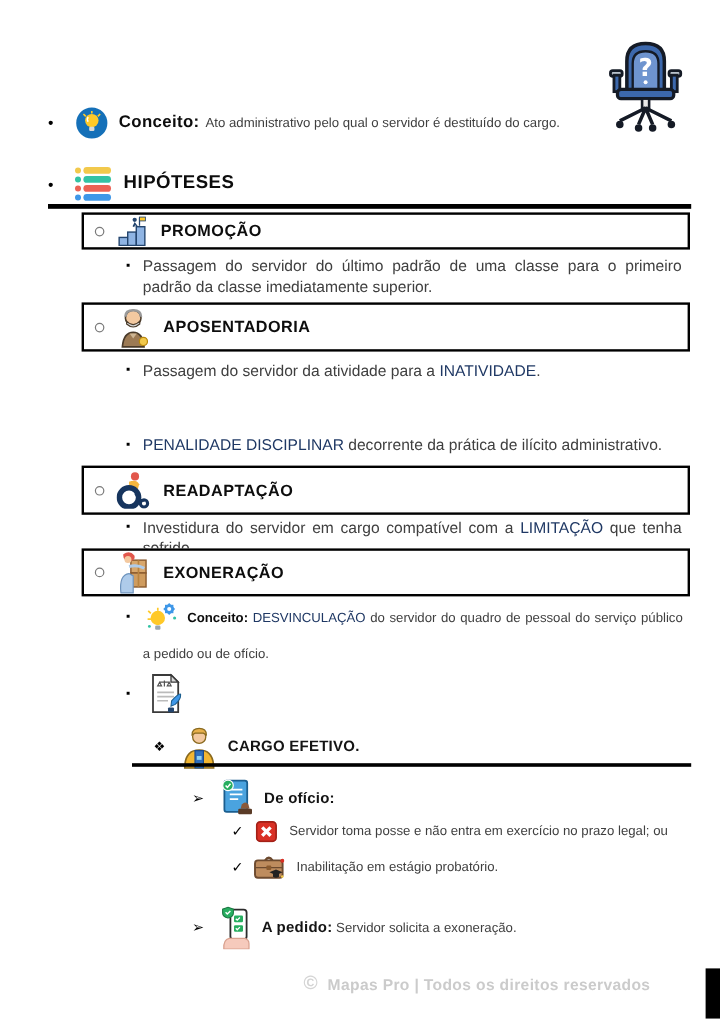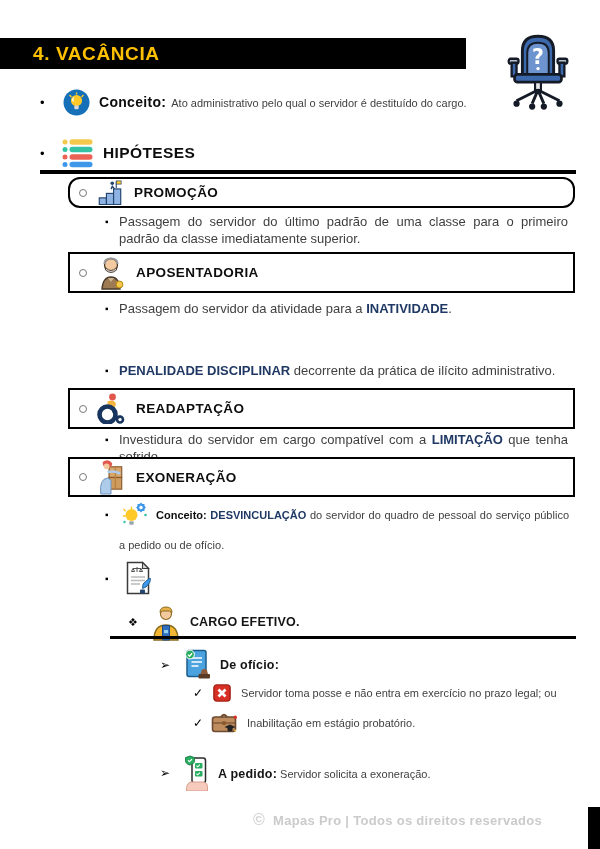--- a/index.html
+++ b/index.html
@@ -10,21 +10,21 @@
   #hdr{position:absolute;left:0;top:38px;width:466px;height:31px;background:#000;
        display:flex;align-items:center;}
   .hdr-title{color:#FFC000;font-weight:bold;font-size:19px;letter-spacing:.6px;padding-left:33px;}
   
   .row{position:absolute;display:flex;align-items:center;}
   .b1{font-size:13px;color:#000;width:14px;flex:none;}
   .body11{font-size:11px;color:#3F3F3F;}
   .lbl{font-weight:bold;color:#0d0d0d;}
   .lbl14{font-weight:bold;font-size:14px;color:#0d0d0d;letter-spacing:.3px;margin-right:5px;}
   .lbl15{font-weight:bold;font-size:15.5px;color:#0d0d0d;letter-spacing:.4px;}
-  .kw{font-weight:bold;color:#1F3864;}
+  .kw{font-weight:normal;color:#1F3864;}
   
   .hypo-box{position:absolute;left:68px;width:507px;border:2.5px solid #000;box-sizing:border-box;
             display:flex;align-items:center;padding-left:9px;background:#fff;}
   .circle-b{width:6px;height:6px;border:1.3px solid #7a7a7a;border-radius:50%;flex:none;margin-right:10px;}
   .box-ic{flex:none;margin-right:11px;}
   .box-title{font-weight:bold;font-size:13.5px;letter-spacing:.4px;color:#0d0d0d;}
   
   .para{position:absolute;left:105px;display:flex;align-items:flex-start;}
   .sq{font-size:10px;color:#000;width:14px;flex:none;line-height:17px;}
   .ptext{width:449px;text-align:justify;font-size:13px;line-height:17px;color:#3F3F3F;}
@@ -42,23 +42,20 @@
   #pagebox{position:absolute;left:588px;top:807px;width:41px;height:51px;background:#000;
            display:flex;align-items:flex-end;justify-content:center;}
   #pagebox span{color:#FFC000;font-weight:bold;font-size:15px;}
   svg{display:block;}
 </style>
 </head>
 <body>
 
 <div class="page">
 
-  <div id="hdr">
-    <span class="hdr-title">4. VACÂNCIA</span>
-  </div>
 
   <svg class="abs" style="left:497px;top:29px;" width="82" height="83" viewBox="0 0 84 84">
     <rect x="12" y="30" width="10" height="5" rx="2" fill="#b9c2cc" stroke="#151b26" stroke-width="2.4"></rect>
     <rect x="62" y="30" width="10" height="5" rx="2" fill="#b9c2cc" stroke="#151b26" stroke-width="2.4"></rect>
     <rect x="15" y="34" width="5" height="14" fill="#3c68ac" stroke="#151b26" stroke-width="2.4"></rect>
     <rect x="64" y="34" width="5" height="14" fill="#3c68ac" stroke="#151b26" stroke-width="2.4"></rect>
     <path d="M26 48 V22 q0-15 16-15 t16 15 v26 z" fill="#3c68ac" stroke="#151b26" stroke-width="3"></path>
     <path d="M31 46 V24 q0-10.5 11-10.5 t11 10.5 v22 z" fill="#6e94cf" stroke="#151b26" stroke-width="2"></path>
     <text x="42" y="35" font-size="21" font-weight="bold" fill="#ffffff" text-anchor="middle" font-family="DejaVu Sans, sans-serif">?</text>
     <circle cx="42" cy="40" r="1.7" fill="#ffffff"></circle>
@@ -94,21 +91,21 @@
         <rect x="7.5" y="8.7" width="23" height="5.6" rx="2.8" fill="#33C3A4"></rect>
       <circle cx="3" cy="19" r="2.5" fill="#EC6255"></circle>
         <rect x="7.5" y="16.2" width="23" height="5.6" rx="2.8" fill="#EC6255"></rect>
       <circle cx="3" cy="26.5" r="2.5" fill="#3E97E8"></circle>
         <rect x="7.5" y="23.7" width="23" height="5.6" rx="2.8" fill="#3E97E8"></rect>
     </svg>
     <span class="lbl15">HIPÓTESES</span>
   </div>
   <div class="hr1" style="left:40px;top:170px;width:536px;height:3.5px;"></div>
 
-  <div class="hypo-box" style="top:177px;height:31px;border-radius:12px;">
+  <div class="hypo-box" style="top:177px;height:31px;">
     <span class="circle-b"></span>
     <svg class="box-ic" width="26" height="25" viewBox="0 0 26 28">
       <rect x="1" y="20" width="8" height="7.5" fill="#8fb4e3" stroke="#24456e" stroke-width="1.3"></rect>
       <rect x="9" y="15" width="8" height="12.5" fill="#8fb4e3" stroke="#24456e" stroke-width="1.3"></rect>
       <rect x="17" y="10" width="8" height="17.5" fill="#8fb4e3" stroke="#24456e" stroke-width="1.3"></rect>
       <line x1="20" y1="9" x2="20" y2="1.5" stroke="#24456e" stroke-width="1.2"></line>
       <rect x="20" y="1" width="5.5" height="3.6" fill="#FFC928" stroke="#24456e" stroke-width="0.8"></rect>
       <circle cx="15.5" cy="3.6" r="2" fill="#24456e"></circle>
       <path d="M15.5 5.5 l-2 4 l1.5 1 l1 -2 l1 2 l1.5 -1 z" fill="#24456e"></path>
     </svg>

